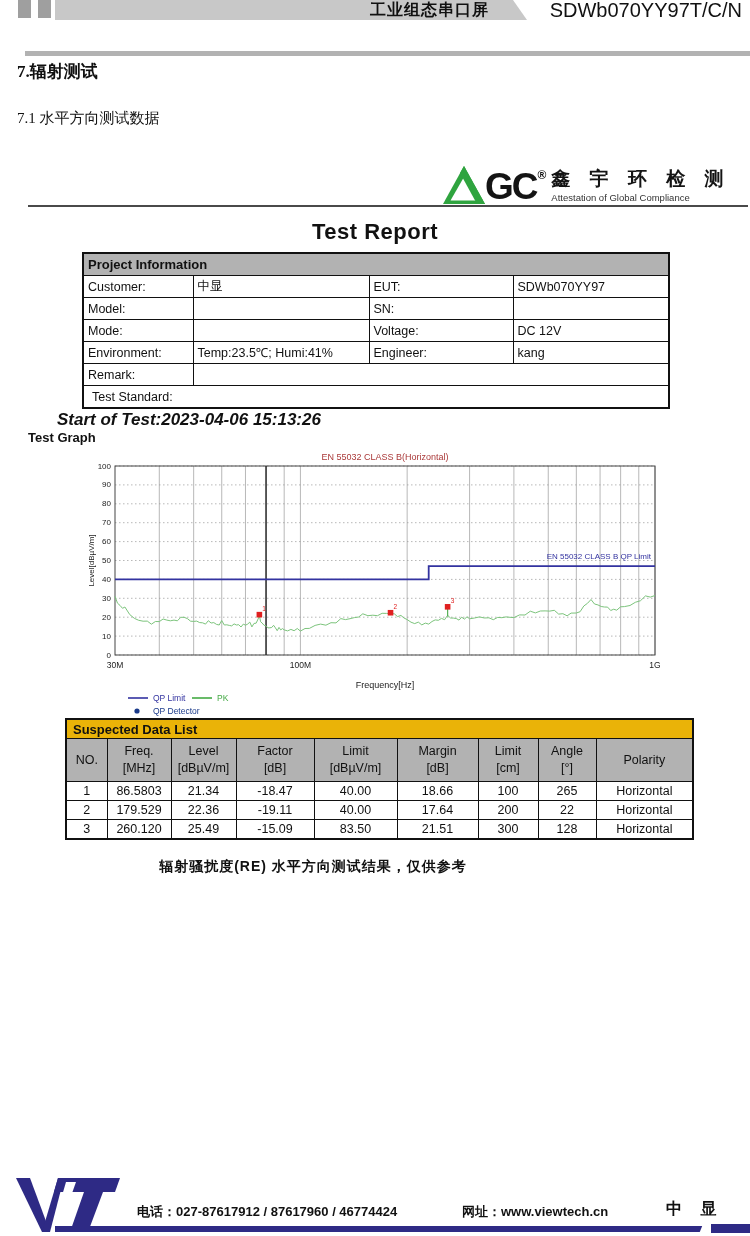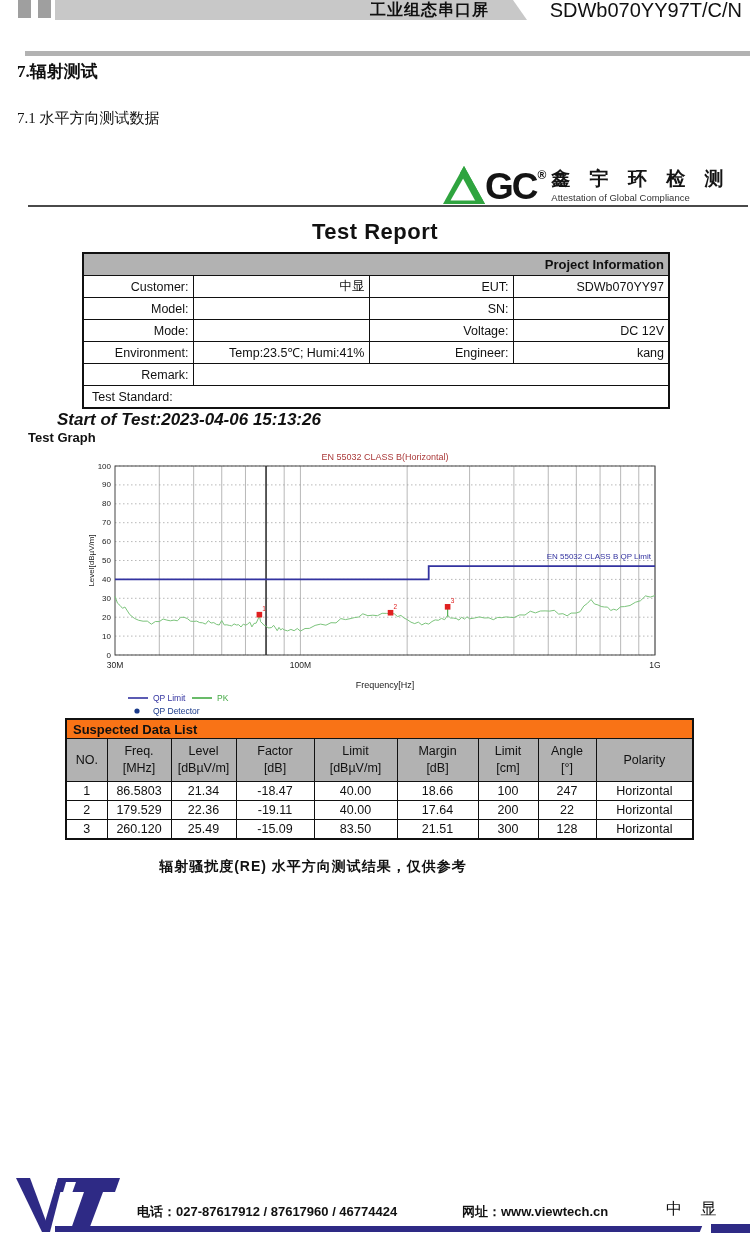--- a/index.html
+++ b/index.html
@@ -28,45 +28,45 @@
   .agc-cn{font-weight:bold;font-size:19px;letter-spacing:7px;white-space:nowrap;color:#141414;}
   .agc-en{font-size:9.5px;color:#333;margin-top:0px;white-space:nowrap;}
   .logo-rule{position:absolute;left:28px;top:205px;width:720px;height:2px;background:#4a4a4a;}
 
   
   .rpt-title{position:absolute;left:0;top:219px;width:750px;text-align:center;
              font-size:22px;font-weight:bold;letter-spacing:0.5px;}
   table{border-collapse:collapse;}
   .proj{position:absolute;left:82px;top:252px;width:586px;border:2px solid #111;
         font-size:12.5px;table-layout:fixed;}
-  .proj td{border:1px solid #111;height:21px;text-align:right;padding:0 4px;overflow:hidden;white-space:nowrap;}
+  .proj td{border:1px solid #111;height:21px;text-align:left;padding:0 4px;overflow:hidden;white-space:nowrap;}
   .proj td.band{background:#b2b2b2;font-weight:bold;font-size:13px;}
   .proj td.left{text-align:left;padding-left:8px;}
   .start-test{position:absolute;left:57px;top:410px;font-size:17px;font-weight:bold;font-style:italic;}
   .graph-lbl{position:absolute;left:28px;top:430px;font-size:13px;font-weight:bold;}
 
   
   .chart{position:absolute;left:85px;top:448px;}
 
   
   .susp{position:absolute;left:65px;top:718px;width:627px;border:2px solid #111;
         font-size:12.5px;table-layout:fixed;}
   .susp td{border:1px solid #111;text-align:center;padding:0 2px;overflow:hidden;}
-  .susp .band{background:#f97316;font-weight:bold;text-align:left;padding-left:6px;height:18px;font-size:13px;}
+  .susp .band{background:#eab308;font-weight:bold;text-align:left;padding-left:6px;height:18px;font-size:13px;}
   .susp .colhead{background:#b2b2b2;height:42px;font-weight:normal;font-size:12.5px;line-height:1.35;}
   .susp .datarow td{height:18px;}
 
   .caption{position:absolute;left:0;top:858px;width:610px;text-align:center;
            font-weight:bold;font-size:14px;letter-spacing:1px;padding-left:8px;}
 
   
   .vt-logo{position:absolute;left:14px;top:1172px;}
   .ft-phone{position:absolute;left:137px;top:1203px;font-size:13px;font-weight:bold;}
   .ft-web{position:absolute;left:462px;top:1203px;font-size:13px;font-weight:bold;}
-  .ft-brand{position:absolute;left:666px;top:1199px;font-size:16px;font-weight:normal;letter-spacing:7px;}
+  .ft-brand{position:absolute;left:666px;top:1199px;font-size:16px;font-weight:bold;letter-spacing:7px;}
   .ft-line{position:absolute;left:55px;top:1226px;width:648px;height:6px;background:#2e2a85;}
   .ft-notch{position:absolute;left:701px;top:1223px;width:8px;height:12px;background:#fff;transform:skewX(-22deg);}
   .ft-line2{position:absolute;left:711px;top:1224px;width:39px;height:9px;background:#2e2a85;}
 </style>
 </head>
 <body>
 
 <div class="page">
 
   <div class="hdr-sq" style="left:18px"></div>
@@ -261,21 +261,21 @@
           </td>
         </tr>
         <tr class="datarow">
           <td>1</td>
           <td>86.5803</td>
           <td>21.34</td>
           <td>-18.47</td>
           <td>40.00</td>
           <td>18.66</td>
           <td>100</td>
-          <td>247</td>
+          <td>265</td>
           <td>Horizontal</td>
         </tr>
         <tr class="datarow">
           <td>2</td>
           <td>179.529</td>
           <td>22.36</td>
           <td>-19.11</td>
           <td>40.00</td>
           <td>17.64</td>
           <td>200</td>

